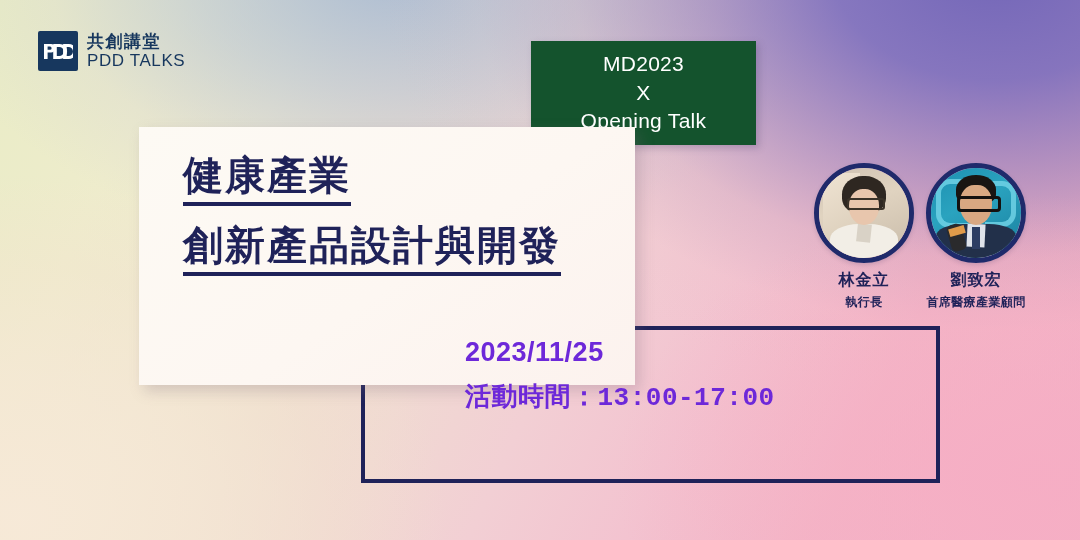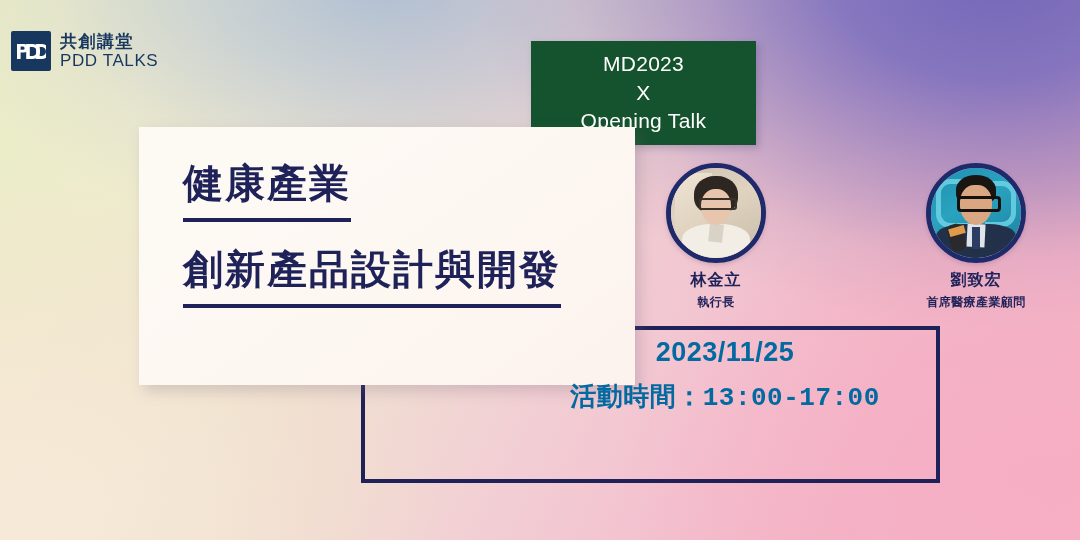--- a/index.html
+++ b/index.html
@@ -35,21 +35,21 @@
     background:radial-gradient(ellipse 520px 420px at 2% 96%,
       rgba(247,233,216,0.95) 0%, rgba(246,231,214,0.70) 34%,
       rgba(245,226,208,0.32) 60%, rgba(255,255,255,0) 82%);
   }
   .bg-pinkglow{
     background:radial-gradient(ellipse 540px 360px at 96% 88%,
       rgba(246,173,196,0.80) 0%, rgba(245,176,197,0.44) 40%,
       rgba(255,255,255,0) 78%);
   }
   
-  #logo{position:absolute;left:11px;top:31px;display:flex;align-items:center;gap:9px;justify-content:center;}
+  #logo{position:absolute;left:38px;top:31px;display:flex;align-items:center;gap:9px;justify-content:center;}
   .logo-mark{
     width:40px;height:40px;background:#17375e;border-radius:2px;
     display:flex;align-items:center;justify-content:center;
   }
   .logo-mark svg{display:block;}
   .logo-text{line-height:1.08;}
   .logo-zh{
     font-size:17px;font-weight:bold;color:#17375e;letter-spacing:1.5px;
     font-family:"DejaVu Sans","Liberation Sans",sans-serif;
   }
@@ -76,27 +76,27 @@
     background:linear-gradient(145deg,#fdfaf4 0%,#fdf7f2 55%,#fcf2ee 100%);
     box-shadow:5px 6px 13px rgba(120,100,120,0.26);
     padding:28px 0 0 44px;box-sizing:border-box;
   }
   .title-line{
     display:inline-block;
     font-family:"DejaVu Sans","Liberation Sans",sans-serif;
     font-size:40px;font-weight:bold;color:#1f2259;
     letter-spacing:2px;line-height:1.0;
     border-bottom:4px solid #1f2259;
-    padding-bottom:15px;margin-bottom:19px;margin-top:8px;
+    padding-bottom:7px;margin-bottom:19px;
   }
   .title-row{display:block;}
   
   #speakers{
     position:absolute;left:660px;top:163px;width:372px;
-    display:flex;justify-content:space-between;
+    display:flex;justify-content:flex-end;
   }
   .speaker{width:112px;display:flex;flex-direction:column;align-items:center;}
   .portrait{
     width:100px;height:100px;border-radius:50%;
     border:5px solid #1f2a6b;box-sizing:border-box;
     overflow:hidden;position:relative;
     box-shadow:0 2px 4px rgba(90,70,110,0.22);
   }
   .portrait .ph{position:absolute;inset:0;}
   
@@ -152,21 +152,21 @@
     margin-top:7px;letter-spacing:1px;white-space:nowrap;
   }
   .sp-role{
     font-family:"DejaVu Sans","Liberation Sans",sans-serif;
     font-size:12px;font-weight:bold;color:#1f2259;
     margin-top:3px;letter-spacing:0.4px;white-space:nowrap;
   }
   
   #event-info{
     position:absolute;right:95px;top:338px;width:520px;
-    text-align:center;color:#0369a1;
+    text-align:left;color:#6d28d9;
   }
   .ev-date{
     font-size:27px;font-weight:bold;letter-spacing:0.5px;line-height:1.1;
   }
   .ev-time{
     font-family:Liberation Mono, monospace;
     font-size:26px;font-weight:bold;letter-spacing:0.5px;margin-top:16px;line-height:1.1;
   }
   .ev-venue{
     font-family:"DejaVu Sans","Liberation Sans",sans-serif;

